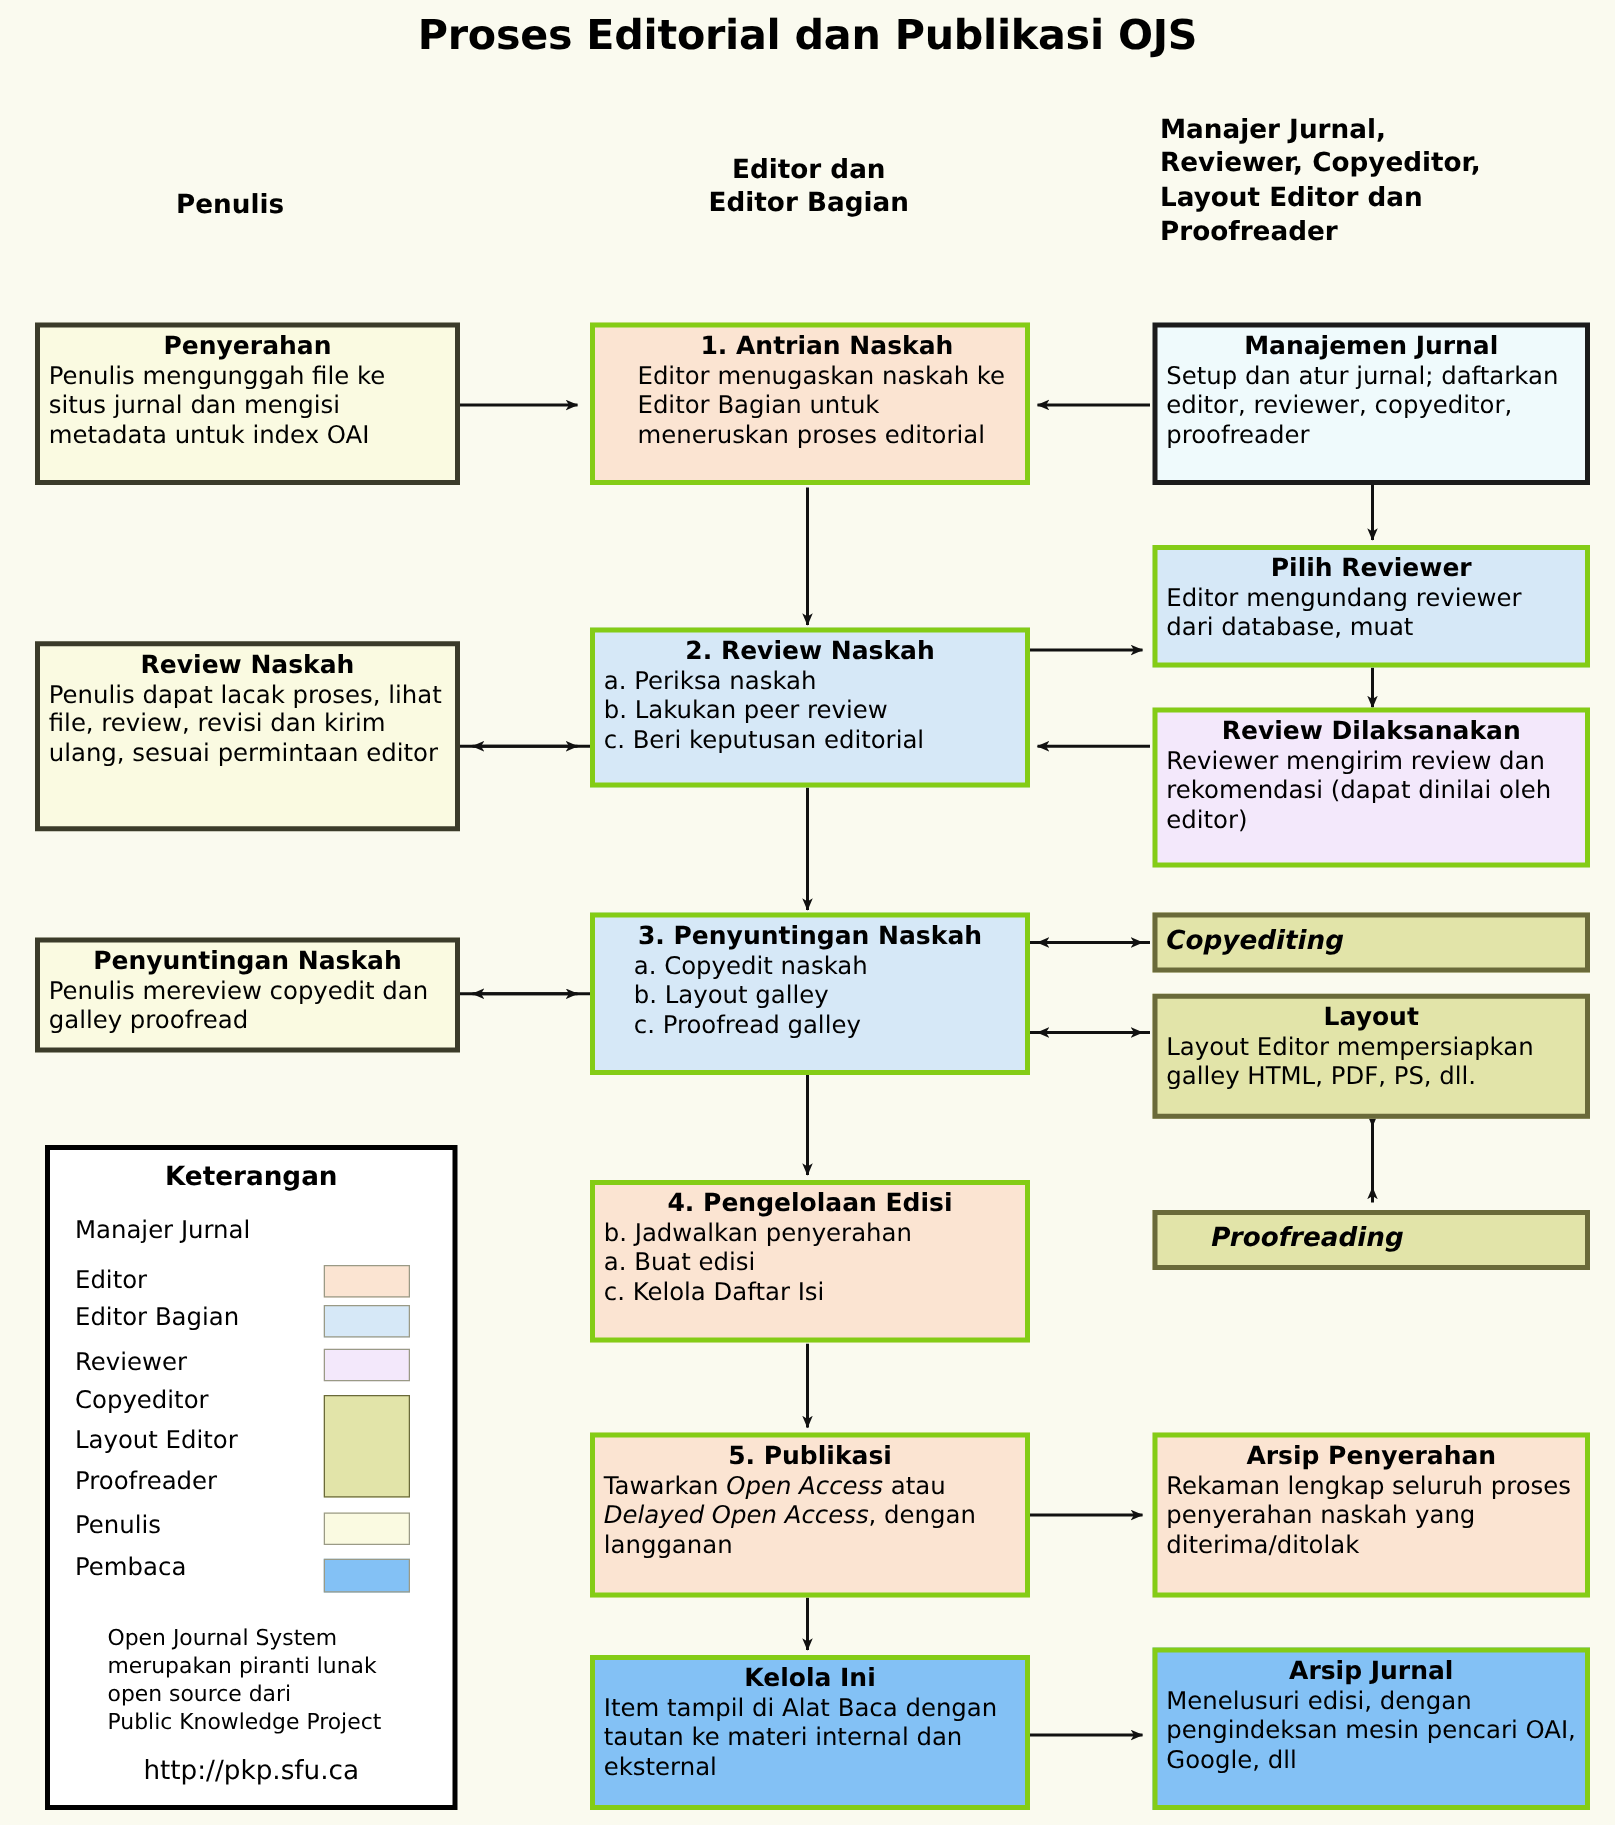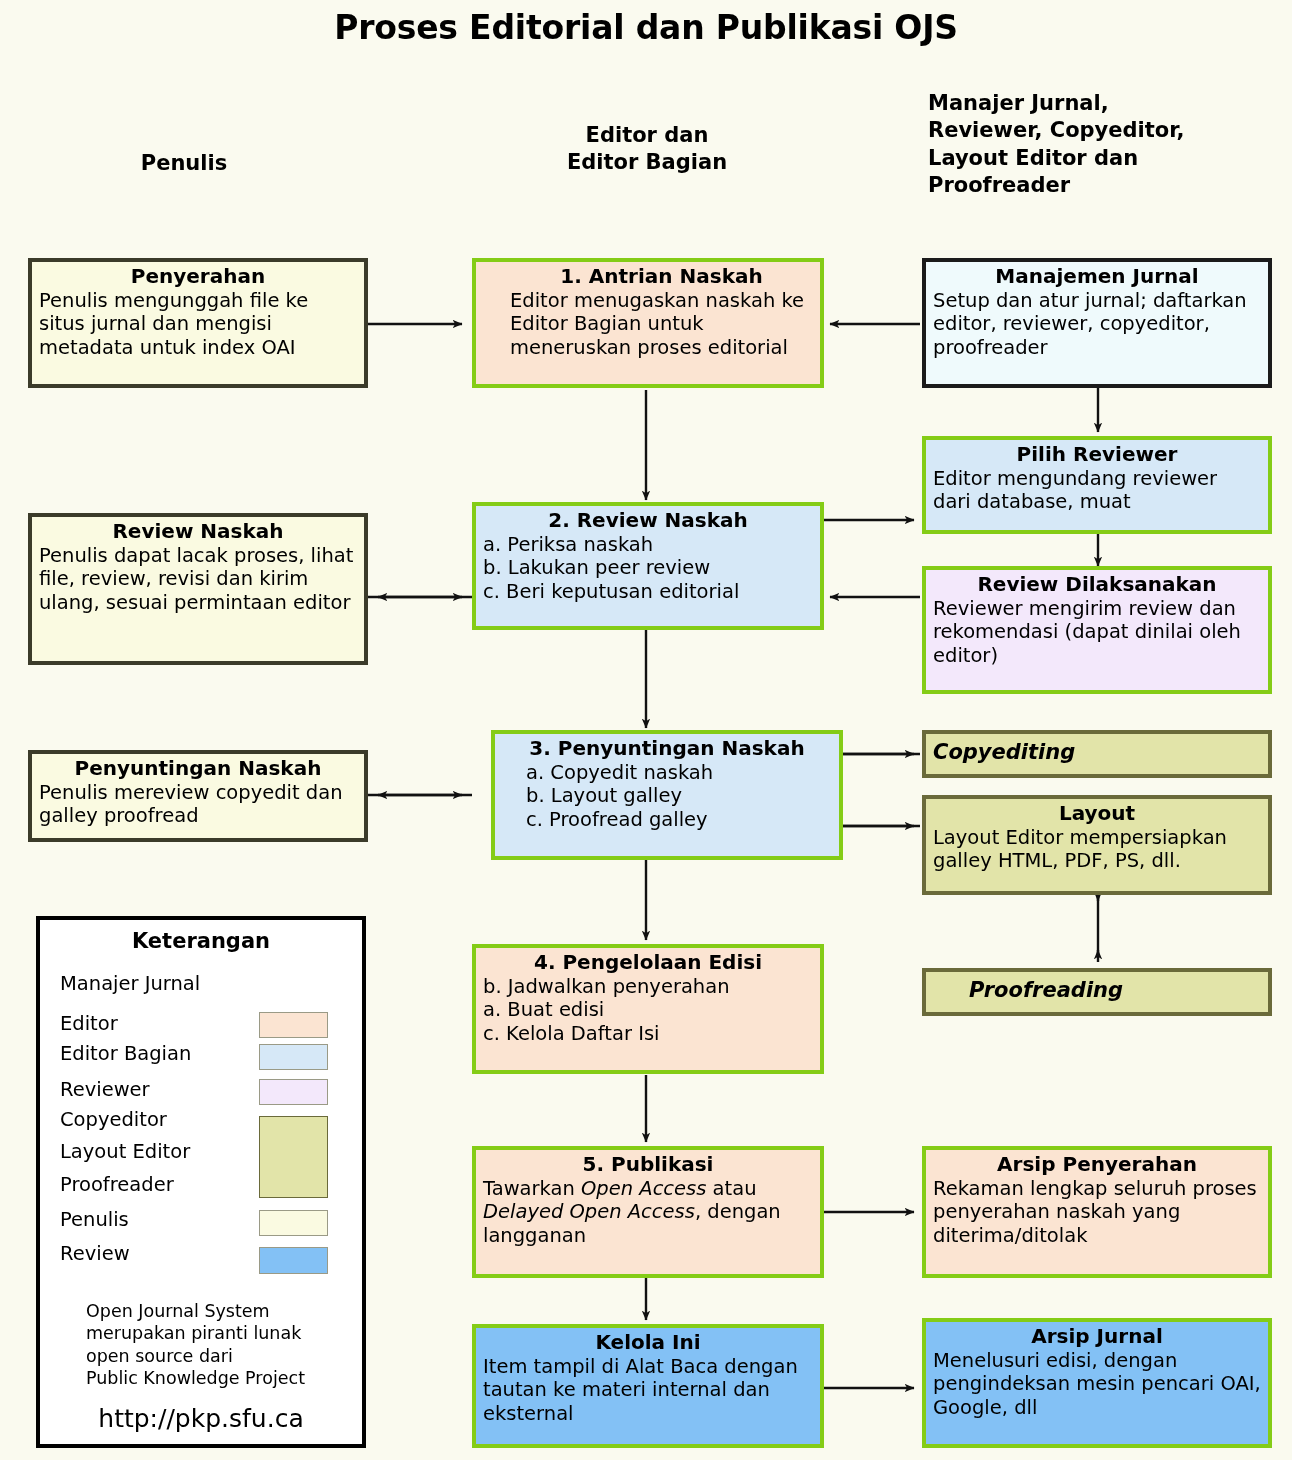--- a/index.html
+++ b/index.html
@@ -58,21 +58,21 @@
     text-align:center;font-weight:bold;font-size:21px;margin-top:9px;
   }
   .lg-row{position:absolute;left:20px;font-size:19.5px;color:#000;}
   .sw{position:absolute;left:219px;border:1px solid #9a9a86;}
   #legend .note{
     position:absolute;left:46px;top:380px;width:270px;
     font-size:17.5px;line-height:1.28;color:#000;
   }
   #pkpurl{
     position:absolute;left:36px;top:1404px;width:330px;text-align:center;
-    font-size:25px;color:#000;
+    font-size:21px;color:#000;
   }
 
   
   #arrows{position:absolute;left:0;top:0;width:1292px;height:1460px;}
 </style>
 </head>
 <body>
 
 <div class="abs" id="title">Proses Editorial dan Publikasi OJS</div>
 
@@ -165,21 +165,21 @@
   <span class="b">Editor menugaskan naskah ke Editor Bagian untuk meneruskan proses editorial</span>
 </div>
 
 <div class="abs node c-bagian" style="left:472px;top:502px;width:352px;height:128px;">
   <span class="t">2. Review Naskah</span>
   <span class="b">a. Periksa naskah</span>
   <span class="b">b. Lakukan peer review</span>
   <span class="b">c. Beri keputusan editorial</span>
 </div>
 
-<div class="abs node c-bagian" style="left:472px;top:730px;width:352px;height:130px;margin-left:19px;">
+<div class="abs node c-bagian" style="left:472px;top:730px;width:352px;height:130px;">
   <span class="t">3. Penyuntingan Naskah</span>
   <span class="ind">a. Copyedit naskah</span>
   <span class="ind">b. Layout galley</span>
   <span class="ind">c. Proofread galley</span>
 </div>
 
 <div class="abs node c-editor" style="left:472px;top:944px;width:352px;height:130px;">
   <span class="t">4. Pengelolaan Edisi</span>
   <span class="b">b. Jadwalkan penyerahan</span>
   <span class="b">a. Buat edisi</span>
@@ -238,21 +238,21 @@
   <div class="lt">Keterangan</div>
 
   <div class="lg-row" style="top:52px;">Manajer Jurnal</div>
   <div class="lg-row" style="top:92px;">Editor</div>
   <div class="lg-row" style="top:122px;">Editor Bagian</div>
   <div class="lg-row" style="top:158px;">Reviewer</div>
   <div class="lg-row" style="top:188px;">Copyeditor</div>
   <div class="lg-row" style="top:220px;">Layout Editor</div>
   <div class="lg-row" style="top:253px;">Proofreader</div>
   <div class="lg-row" style="top:288px;">Penulis</div>
-  <div class="lg-row" style="top:322px;">Review</div>
+  <div class="lg-row" style="top:322px;">Pembaca</div>
 
   <div class="sw" style="top:92px;width:67px;height:24px;background:#FBE4D2;"></div>
   <div class="sw" style="top:124px;width:67px;height:24px;background:#D6E8F7;"></div>
   <div class="sw" style="top:159px;width:67px;height:24px;background:#F3E8FB;"></div>
   <div class="sw" style="top:196px;width:67px;height:80px;background:#E2E4A9;border-color:#6a6a3a;"></div>
   <div class="sw" style="top:290px;width:67px;height:24px;background:#FAFAE1;"></div>
   <div class="sw" style="top:327px;width:67px;height:25px;background:#83C1F5;"></div>
 
   <div class="note">
     <div>Open Journal System</div>

